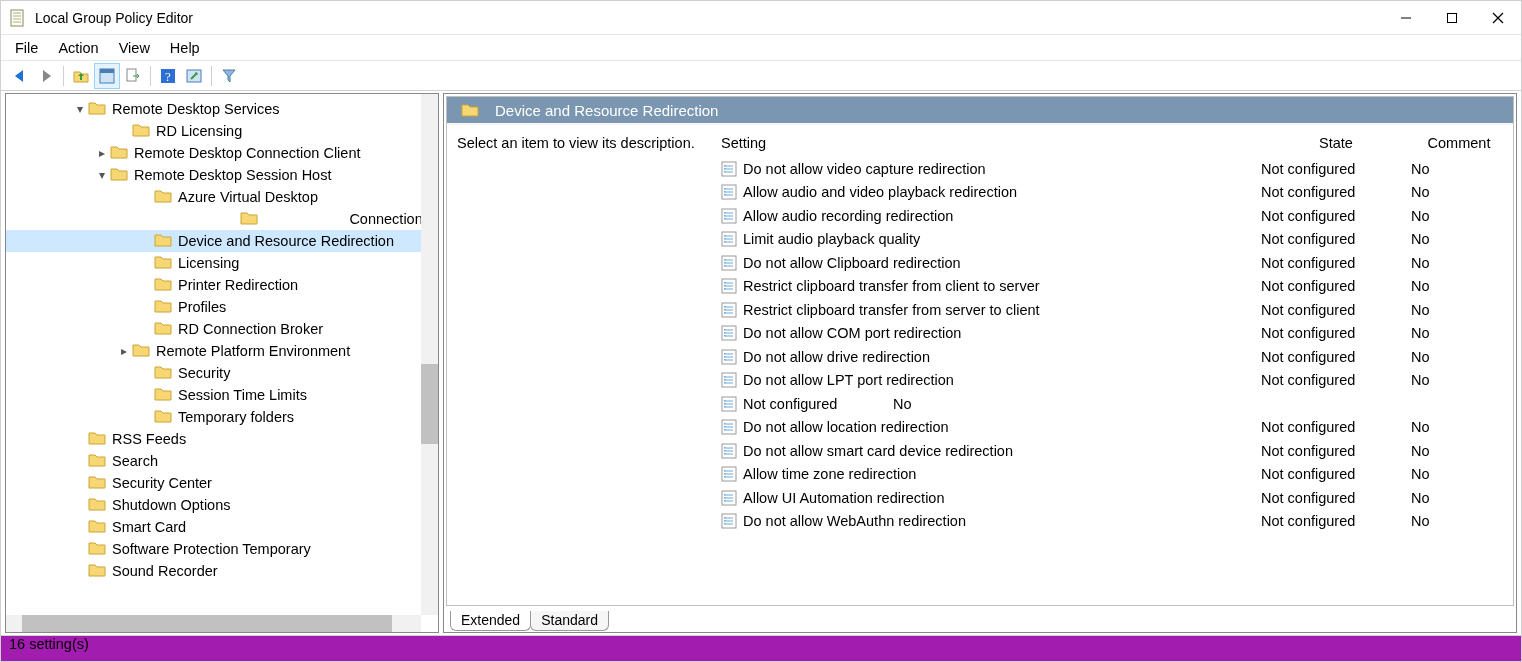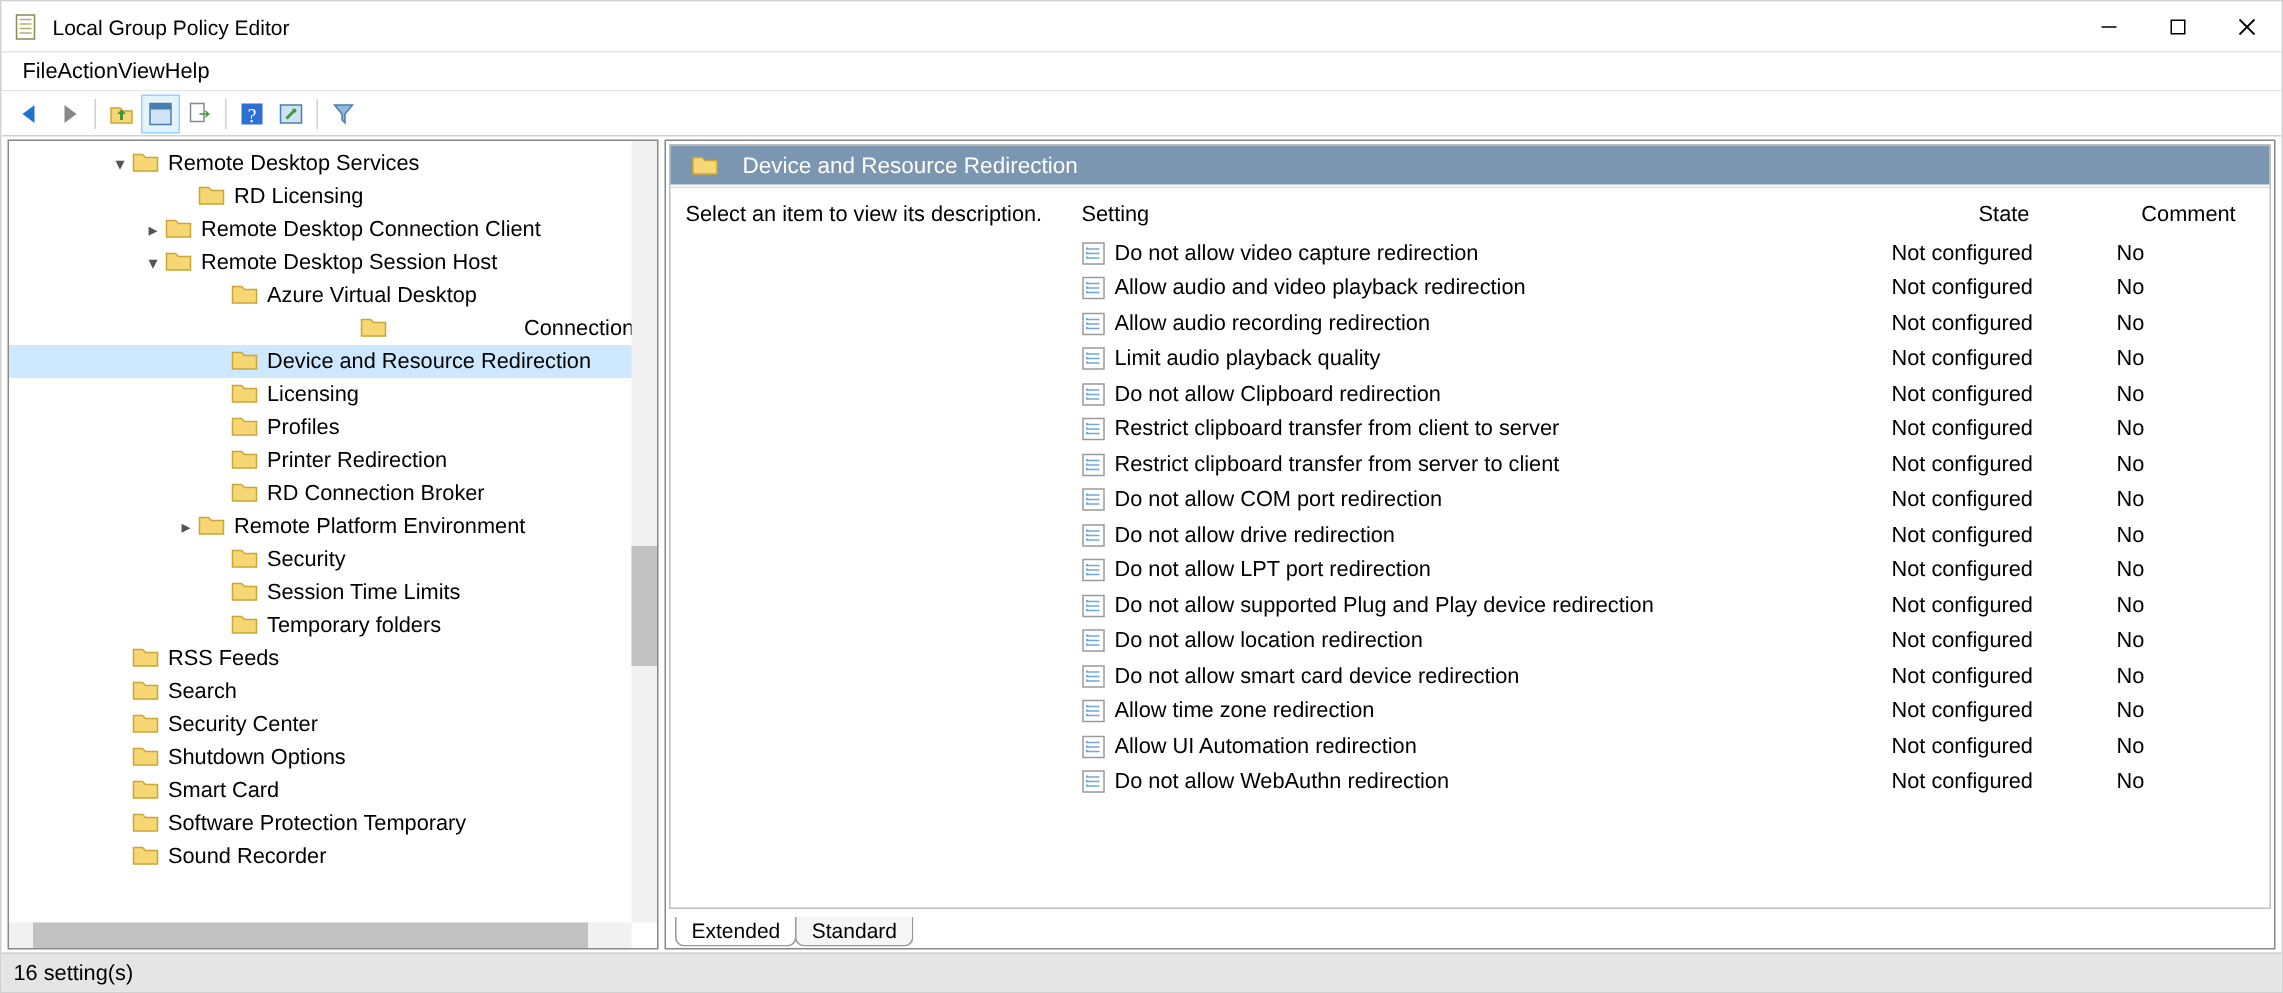--- a/index.html
+++ b/index.html
@@ -8,21 +8,21 @@
 
   
   .titlebar { height: 34px; display: flex; align-items: center; padding: 0 0 0 8px; background: #fff; border-bottom: 1px solid #e6e6e6; }
   .titlebar .app-icon { width: 18px; height: 18px; margin-right: 8px; }
   .titlebar .title { font-size: 14px; color: #000; flex: 1; }
   .titlebar .winctl { display: flex; }
   .titlebar .winbtn { width: 46px; height: 34px; display: flex; align-items: center; justify-content: center; color: #111; }
   .titlebar .winbtn svg { width: 12px; height: 12px; }
 
   
-  .menubar { height: 26px; display: flex; align-items: center; padding: 0 14px; font-size: 14.5px; border-bottom: 1px solid #e6e6e6; }
+  .menubar { height: 26px; display: flex; align-items: center; gap: 20px; padding: 0 14px; font-size: 14.5px; border-bottom: 1px solid #e6e6e6; }
   .menubar span { cursor: default; }
 
   
   .toolbar { height: 30px; display: flex; align-items: center; padding: 0 6px; border-bottom: 1px solid #d0d0d0; gap: 0; background:#fff; }
   .tb-btn { width: 26px; height: 26px; display: flex; align-items: center; justify-content: center; border: 1px solid transparent; }
   .tb-btn.sel { background: #e5f3ff; border: 1px solid #99d1ff; }
   .tb-sep { width: 1px; height: 20px; background: #d0d0d0; margin: 0 4px; }
 
   
   .main { flex: 1; display: flex; min-height: 0; }
@@ -64,21 +64,21 @@
   .setting-row .sstate { width:150px; }
   .setting-row .scomment{ width:96px; }
 
   
   .tabs { height:22px; display:flex; align-items:flex-end; padding-left:6px; margin-top:2px; }
   .tab { font-size:14px; padding:0 10px; height:20px; line-height:18px; border:1px solid #999; border-top:none; border-radius:0 0 6px 6px; background:#f6f6f6; position:relative; top:-1px;}
   .tab + .tab { margin-left:-1px;}
   .tab.inactive { background:#fff; }
 
   
-  .statusbar { height:26px; display:flex; align-items:center; padding:0 8px; border-top:1px solid #d0d0d0; font-size:14.5px; background:#e5e5e5;}
+  .statusbar { height:26px; display:flex; align-items:flex-start; padding:0 8px; border-top:1px solid #d0d0d0; font-size:14.5px; background:#a21caf;}
 </style>
 </head>
 <body>
 
 <div class="titlebar">
   <span class="app-icon">
     <svg viewBox="0 0 18 18">
         <rect x="2" y="1" width="12" height="16" fill="#fff" stroke="#8a8a55" stroke-width="1"></rect>
         <line x1="4" y1="4" x2="12" y2="4" stroke="#b0b070"></line>
         <line x1="4" y1="7" x2="12" y2="7" stroke="#b0b070"></line>
@@ -225,28 +225,28 @@
             <span class="folder"><svg viewBox="0 0 18 14">
                 <path d="M1 3 L1 12 L17 12 L17 3 L9 3 L7 1 L1 1 Z" fill="#f7d774" stroke="#caa637"></path>
               </svg></span>
             <span class="tree-label">Licensing</span>
           </div>
           <div class="tree-row" style="padding-left: 132px;">
             <span class="tw"></span>
             <span class="folder"><svg viewBox="0 0 18 14">
                 <path d="M1 3 L1 12 L17 12 L17 3 L9 3 L7 1 L1 1 Z" fill="#f7d774" stroke="#caa637"></path>
               </svg></span>
+            <span class="tree-label">Printer Redirection</span>
+          </div>
+          <div class="tree-row" style="padding-left: 132px;">
+            <span class="tw"></span>
+            <span class="folder"><svg viewBox="0 0 18 14">
+                <path d="M1 3 L1 12 L17 12 L17 3 L9 3 L7 1 L1 1 Z" fill="#f7d774" stroke="#caa637"></path>
+              </svg></span>
             <span class="tree-label">Profiles</span>
-          </div>
-          <div class="tree-row" style="padding-left: 132px;">
-            <span class="tw"></span>
-            <span class="folder"><svg viewBox="0 0 18 14">
-                <path d="M1 3 L1 12 L17 12 L17 3 L9 3 L7 1 L1 1 Z" fill="#f7d774" stroke="#caa637"></path>
-              </svg></span>
-            <span class="tree-label">Printer Redirection</span>
           </div>
           <div class="tree-row" style="padding-left: 132px;">
             <span class="tw"></span>
             <span class="folder"><svg viewBox="0 0 18 14">
                 <path d="M1 3 L1 12 L17 12 L17 3 L9 3 L7 1 L1 1 Z" fill="#f7d774" stroke="#caa637"></path>
               </svg></span>
             <span class="tree-label">RD Connection Broker</span>
           </div>
           <div class="tree-row" style="padding-left: 110px;">
             <span class="tw">▸</span>
@@ -499,21 +499,20 @@
               <div class="setting-row">
                 <span class="sicon"><svg viewBox="0 0 16 16">
                     <rect x="1" y="1" width="14" height="14" fill="#fff" stroke="#9a9a9a"></rect>
                     <line x1="4" y1="5" x2="12" y2="5" stroke="#6fa8dc"></line>
                     <line x1="4" y1="8" x2="12" y2="8" stroke="#6fa8dc"></line>
                     <line x1="4" y1="11" x2="12" y2="11" stroke="#6fa8dc"></line>
                     <rect x="3" y="4" width="1.5" height="1.5" fill="#6fa8dc"></rect>
                     <rect x="3" y="7" width="1.5" height="1.5" fill="#6fa8dc"></rect>
                     <rect x="3" y="10" width="1.5" height="1.5" fill="#6fa8dc"></rect>
                   </svg></span>
-                <span class="sname">Do not allow supported Plug and Play device redirection</span>
                 <span class="sstate">Not configured</span>
                 <span class="scomment">No</span>
               </div>
               <div class="setting-row">
                 <span class="sicon"><svg viewBox="0 0 16 16">
                     <rect x="1" y="1" width="14" height="14" fill="#fff" stroke="#9a9a9a"></rect>
                     <line x1="4" y1="5" x2="12" y2="5" stroke="#6fa8dc"></line>
                     <line x1="4" y1="8" x2="12" y2="8" stroke="#6fa8dc"></line>
                     <line x1="4" y1="11" x2="12" y2="11" stroke="#6fa8dc"></line>
                     <rect x="3" y="4" width="1.5" height="1.5" fill="#6fa8dc"></rect>

